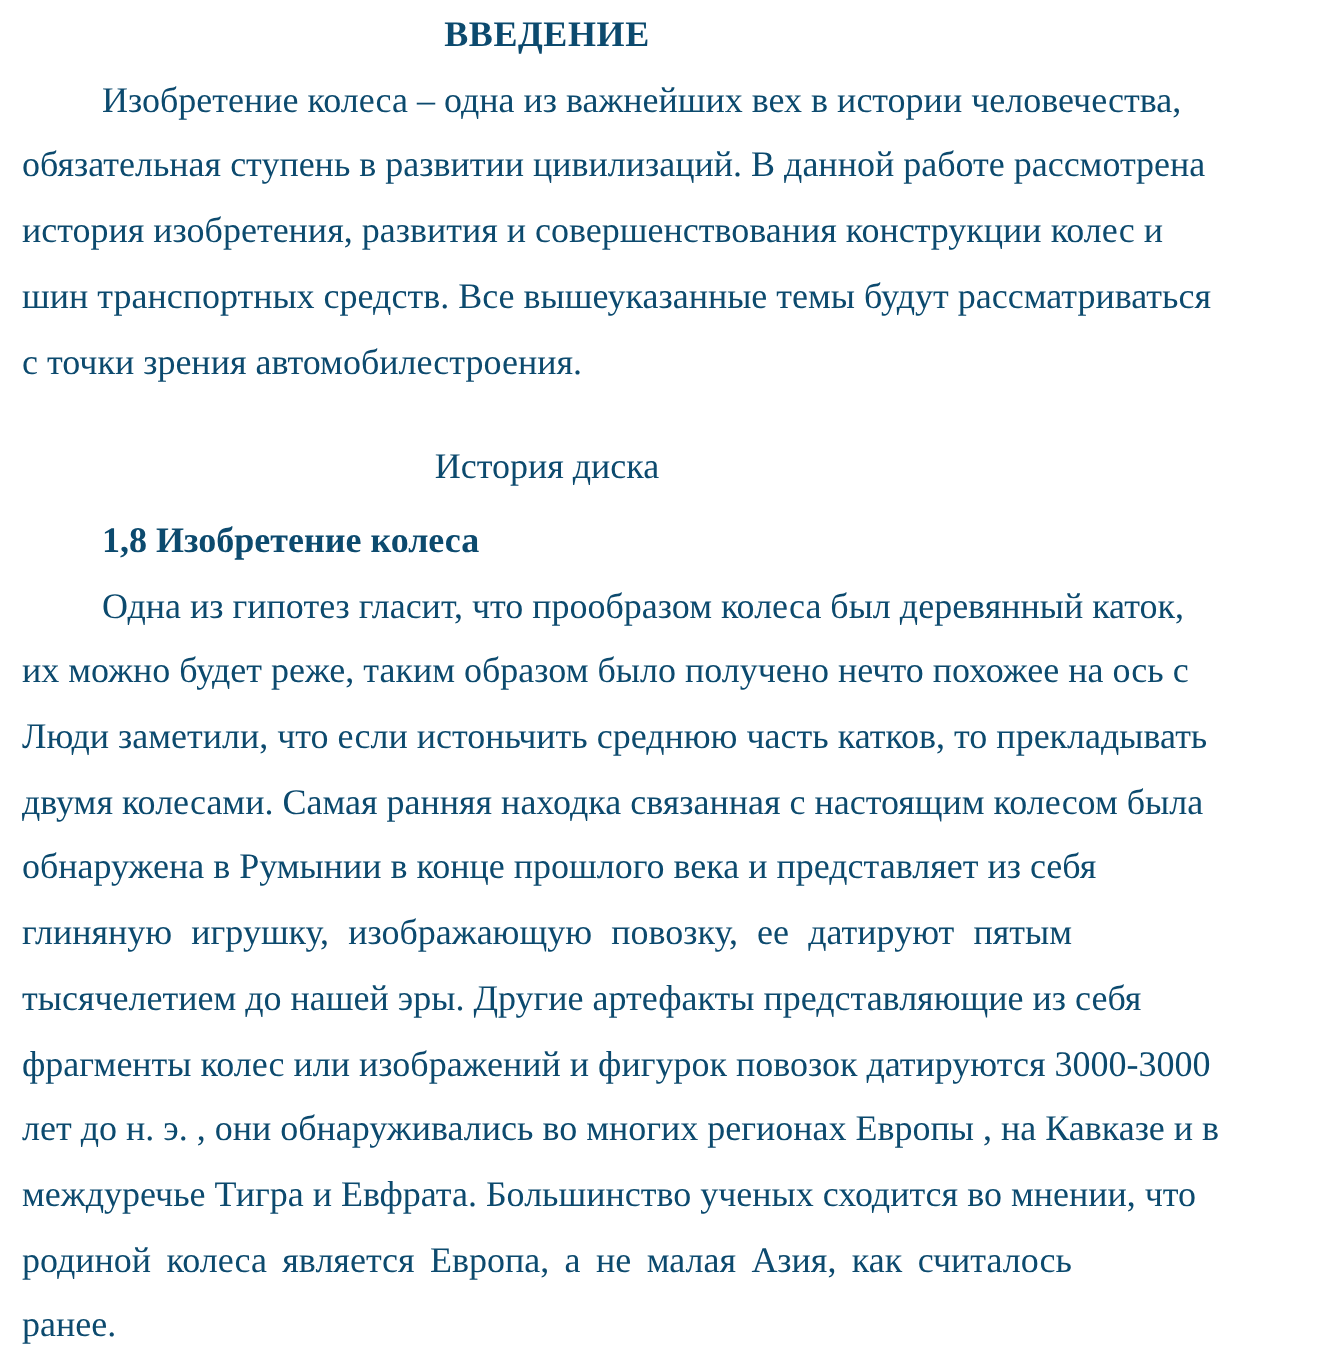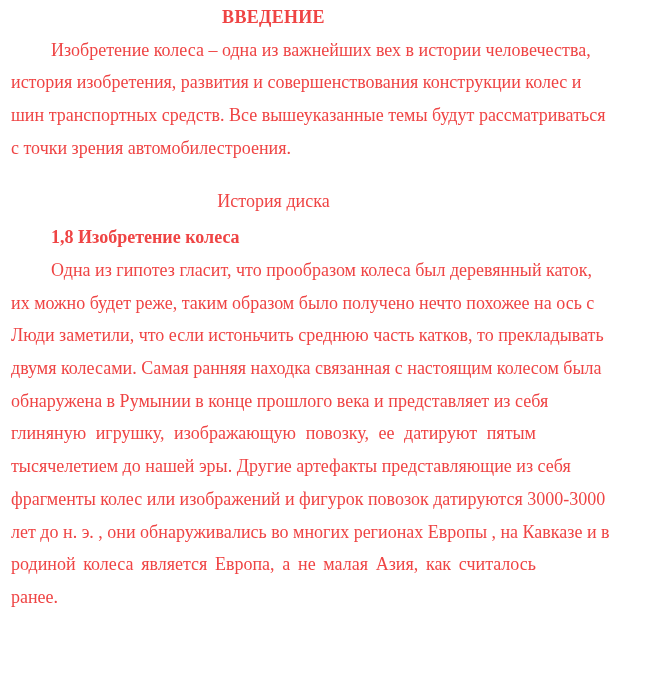--- a/index.html
+++ b/index.html
@@ -13,21 +13,21 @@
     overflow: hidden;
   }
   .page {
     box-sizing: border-box;
     width: 546px;
     height: 680px;
     padding: 1px 10px 0 11px;
     font-family: "Liberation Serif", "DejaVu Serif", serif;
     font-size: 18px;
     line-height: 32.7px;
-    color: #ef4444;
+    color: #0c4a6e;
   }
   .doc-title {
     font-weight: bold;
     text-align: center;
     letter-spacing: 0.3px;
   }
   .t-line {
     text-align: justify;
     text-align-last: justify;
     white-space: nowrap; 
@@ -52,35 +52,37 @@
 </style>
 </head>
 <body>
 
 <div class="page">
 
   <div class="doc-title">ВВЕДЕНИЕ</div>
 
   <div>
     <div class="t-line first">Изобретение колеса – одна из важнейших вех в истории человечества,</div>
+    <div class="t-line">обязательная ступень в развитии цивилизаций. В данной работе рассмотрена</div>
     <div class="t-line">история изобретения, развития и совершенствования конструкции колес и</div>
     <div class="t-line">шин транспортных средств. Все вышеуказанные темы будут рассматриваться</div>
     <div class="t-line para-end">с точки зрения автомобилестроения.</div>
   </div>
 
   <div class="section-heading">История диска</div>
 
   <div class="subsection-heading">1,8 Изобретение колеса</div>
 
   <div>
     <div class="t-line first">Одна из гипотез гласит, что прообразом колеса был деревянный каток,</div>
     <div class="t-line">их можно будет реже, таким образом было получено нечто похожее на ось с</div>
     <div class="t-line">Люди заметили, что если истоньчить среднюю часть катков, то прекладывать</div>
     <div class="t-line">двумя колесами. Самая ранняя находка связанная с настоящим колесом была</div>
     <div class="t-line">обнаружена в Румынии в конце прошлого века и представляет из себя</div>
     <div class="t-line">глиняную игрушку, изображающую повозку, ее датируют пятым</div>
     <div class="t-line">тысячелетием до нашей эры. Другие артефакты представляющие из себя</div>
     <div class="t-line">фрагменты колес или изображений и фигурок повозок датируются 3000-3000</div>
     <div class="t-line">лет до н. э. , они обнаруживались во многих регионах Европы , на Кавказе и в</div>
+    <div class="t-line">междуречье Тигра и Евфрата. Большинство ученых сходится во мнении, что</div>
     <div class="t-line para-end">родиной колеса является Европа, а не малая Азия, как считалось ранее.</div>
   </div>
 
 </div>
 
 </body></html>

